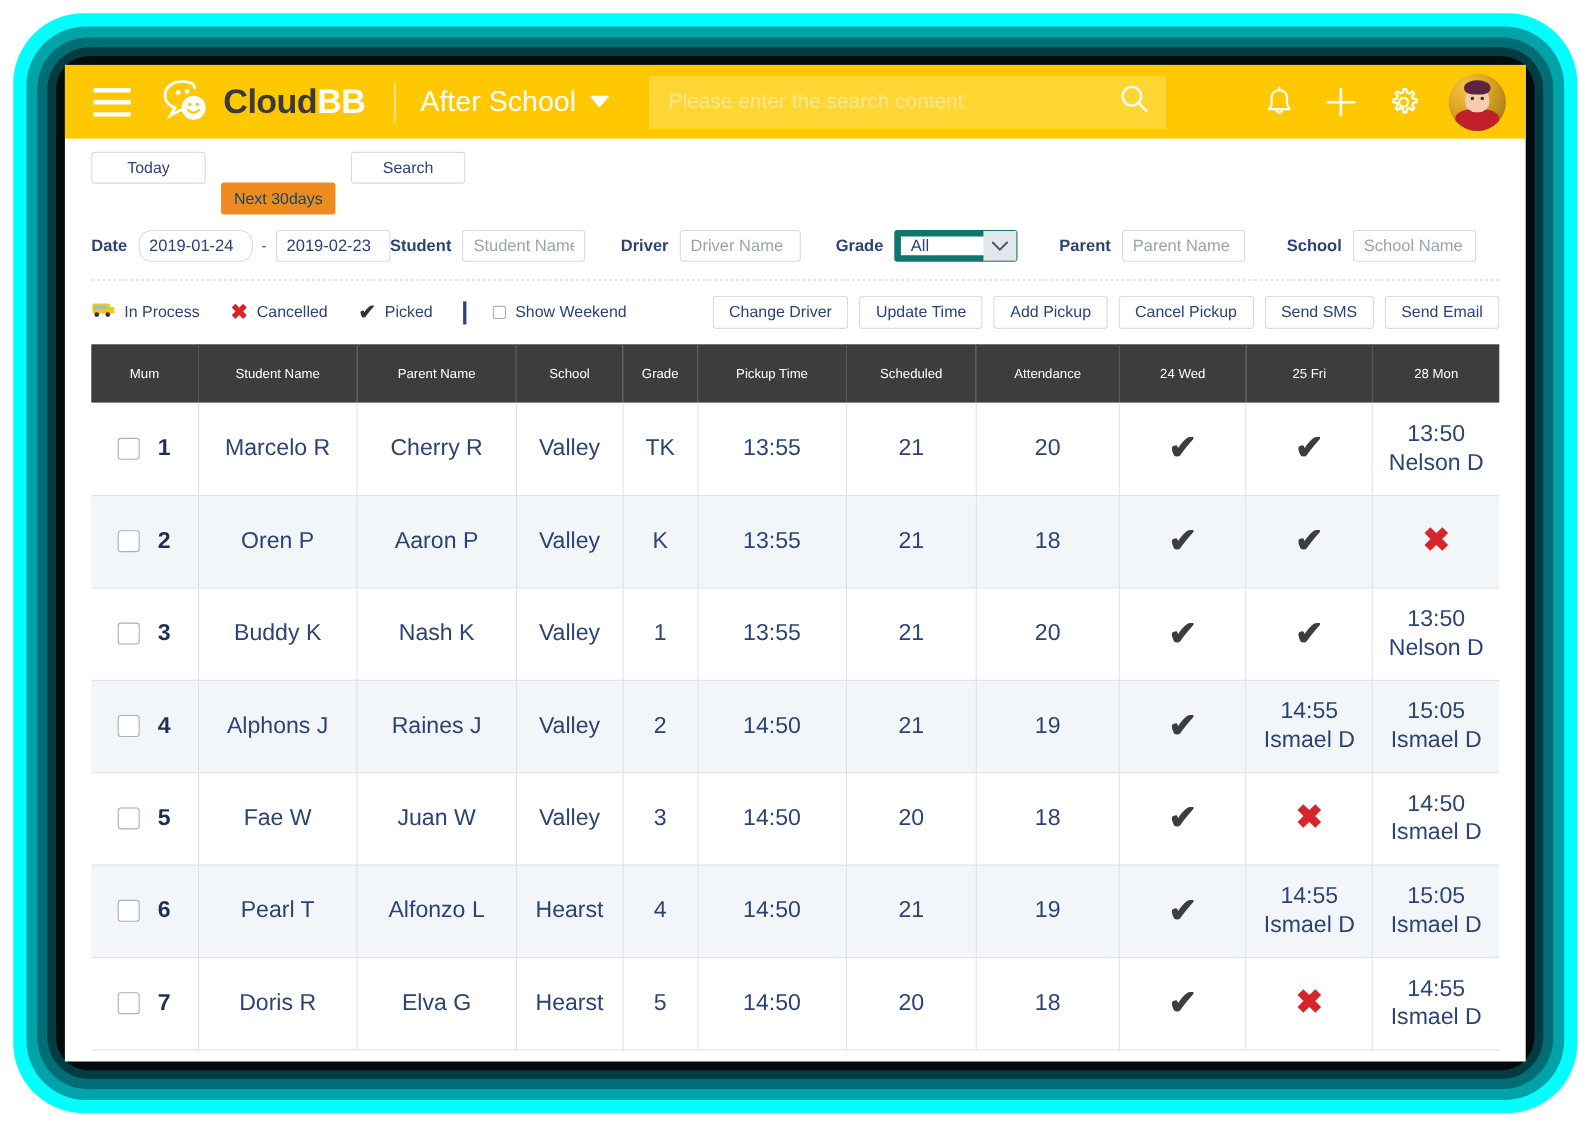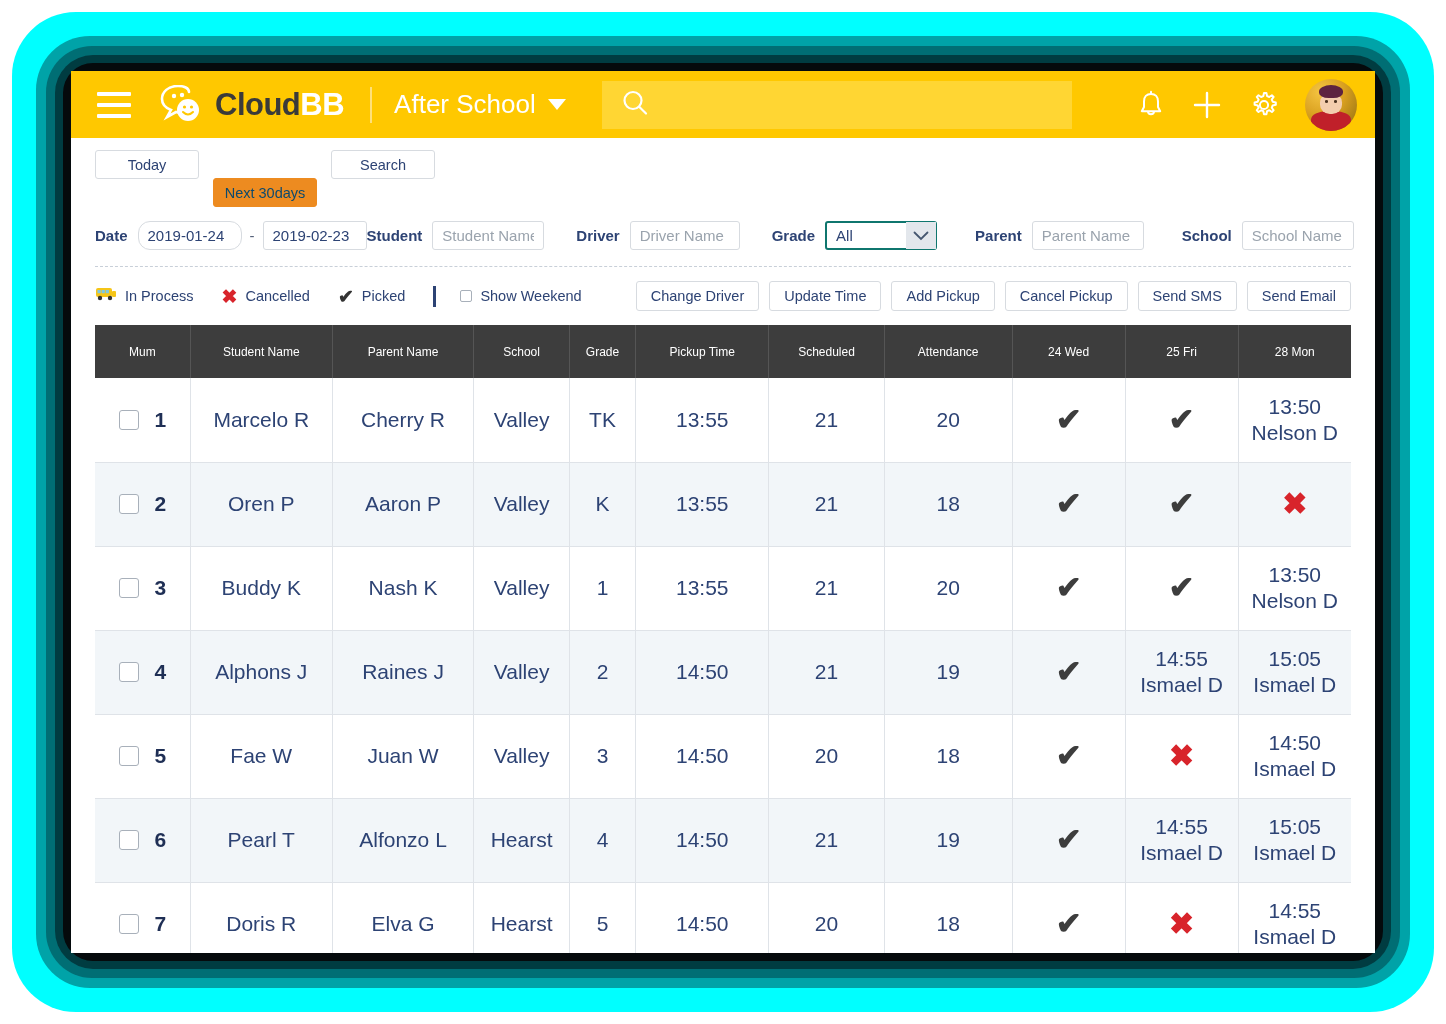--- a/index.html
+++ b/index.html
@@ -10,21 +10,21 @@
     overflow: hidden;
   }
 
   
   #device-frame {
     position: absolute;
     left: 12px; top: 12px;
     width: 1422px; height: 1000px;
     border-radius: 64px;
     background: #00ffff;
-    padding: 24px;
+    padding: 12px;
   }
   #frame-glow-2 {
     width: 100%; height: 100%;
     border-radius: 54px;
     background: #00a3a8;
     padding: 10px;
   }
   #frame-glow-3 {
     width: 100%; height: 100%;
     border-radius: 46px;
@@ -146,21 +146,21 @@
     height: 29px; border: 1px solid #d7dbe0; border-radius: 3px;
     background: #ffffff; padding: 0 9px;
     font-family: "Liberation Sans", sans-serif; font-size: 15px; color: #2d4374;
     outline: none;
   }
   .filter-input::placeholder { color: #9aa3ad; }
   .date-dash { color: #56627a; margin: 0 8px; }
   #grade-select-wrap { position: relative; display: inline-block; }
   #grade-select {
     height: 29px; width: 112px;
-    border: 2px solid #0f766e; border-radius: 3px;
+    border: 6px solid #0f766e; border-radius: 3px;
     background: #ffffff; padding: 0 9px;
     font-family: "Liberation Sans", sans-serif; font-size: 15px; color: #2d4374;
     outline: none; appearance: none; -webkit-appearance: none;
   }
   #grade-caret {
     position: absolute; right: 1px; top: 1px;
     width: 30px; height: 27px; background: #e3e7ec;
     display: flex; align-items: center; justify-content: center;
     pointer-events: none;
   }
@@ -267,20 +267,21 @@
     </div>
 
     <div id="brand-divider"></div>
 
     <div id="module-selector">
       <span>After School</span>
       <span class="caret-down"></span>
     </div>
 
     <div id="search-box">
+      <input id="search-input" type="text" placeholder="Please enter the search content" style="">
       <span>
         <svg width="30" height="30" viewBox="0 0 30 30">
           <circle cx="13" cy="12.5" r="8.5" fill="none" stroke="#ffffff" stroke-width="2.2"></circle>
           <line x1="19.2" y1="18.8" x2="26" y2="25.5" stroke="#ffffff" stroke-width="2.2" stroke-linecap="round"></line>
         </svg>
       </span>
     </div>
 
     <div id="topbar-actions">
       <span class="topbar-icon">

